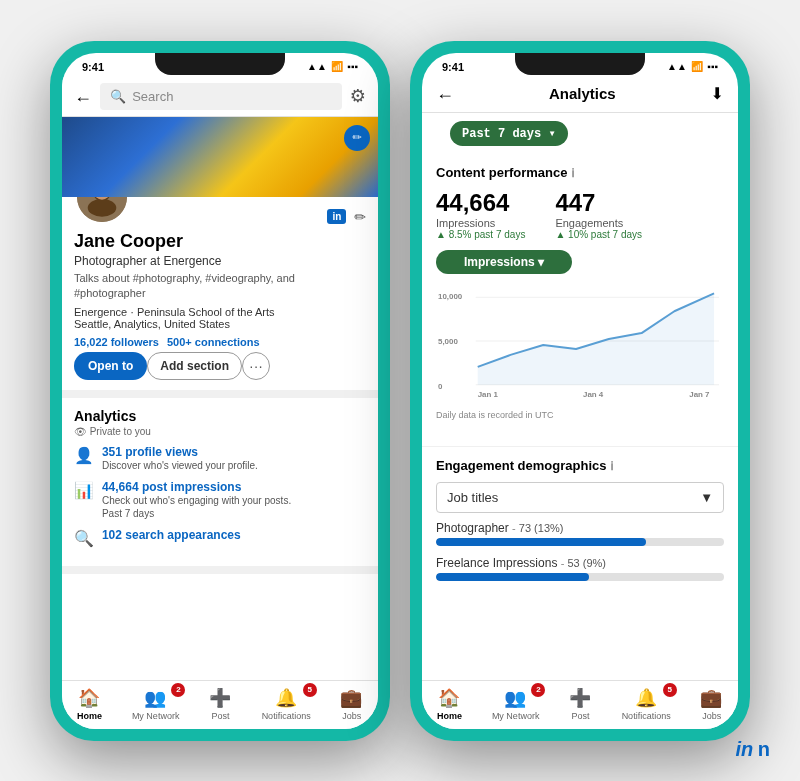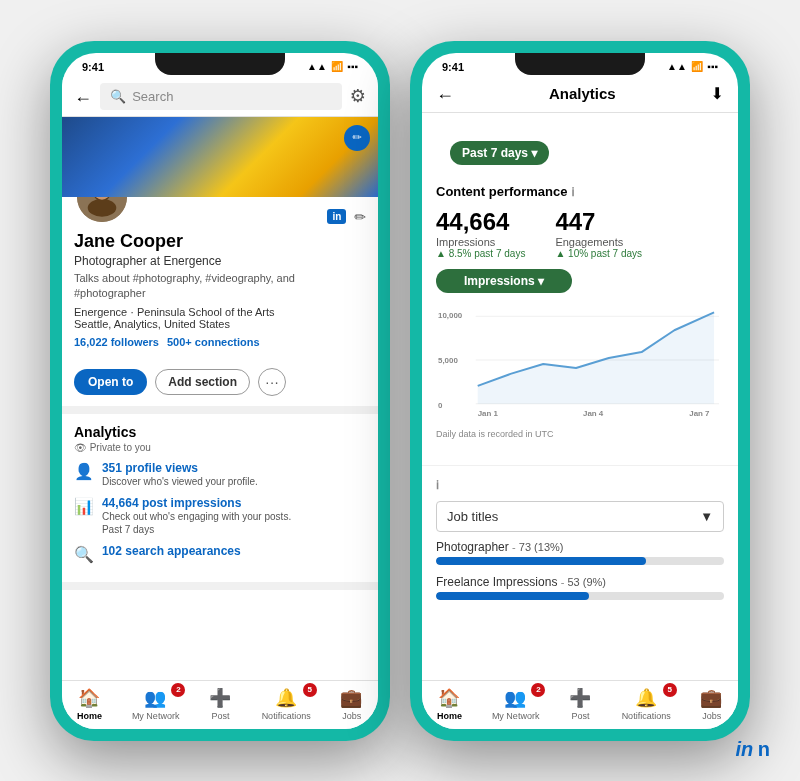--- a/index.html
+++ b/index.html
@@ -188,23 +188,22 @@
       display: flex;
       gap: 8px;
     }
     .followers-link {
       color: #0a66c2;
       font-size: 11px;
       font-weight: 700;
     }
     .profile-actions {
       display: flex;
-      gap: 8px;
-      margin-top: 20px;
-      align-items: center;
+      gap: 0;
+      margin-top: 4px;
     }
     .btn-open {
       background: #0a66c2;
       color: white;
       border: none;
       border-radius: 16px;
       padding: 6px 14px;
       font-size: 12px;
       font-weight: 600;
     }
@@ -595,21 +594,21 @@
       </div>
 
       <div class="analytics-header">
         <span style="font-size:18px; cursor:pointer;">←</span>
         <span class="analytics-title">Analytics</span>
         <span style="font-size:16px; cursor:pointer;">⬇</span>
       </div>
 
       <div class="analytics-content">
 
-        <div style="padding: 20px 14px 0;">
+        <div style="padding: 0 14px 0; font-family: Liberation Mono, monospace;">
           <span class="date-filter">Past 7 days ▾</span>
         </div>
 
         <div class="content-perf-section">
           <div class="section-header">
             <span>Content performance</span>
             <span style="color:#888; font-size:12px;">ℹ</span>
           </div>
 
           <div class="metrics-row">
@@ -647,20 +646,21 @@
               <polyline points="42,78 75,66 108,56 141,60 174,50 207,44 240,22 280,4" fill="none" stroke="#5a9fd4" stroke-width="2" stroke-linejoin="round"></polyline>
 
               <polygon points="42,78 75,66 108,56 141,60 174,50 207,44 240,22 280,4 280,96 42,96" fill="rgba(90,159,212,0.1)"></polygon>
             </svg>
           </div>
           <div class="chart-note">Daily data is recorded in UTC</div>
         </div>
 
         <div class="demographics-section">
           <div class="section-header">
+            <span>Engagement demographics</span>
             <span style="color:#888; font-size:12px;">ℹ</span>
           </div>
 
           <div class="dropdown-selector">
             <span>Job titles</span>
             <span>▼</span>
           </div>
 
           <div class="demo-bar-row">
             <div class="demo-bar-label">

